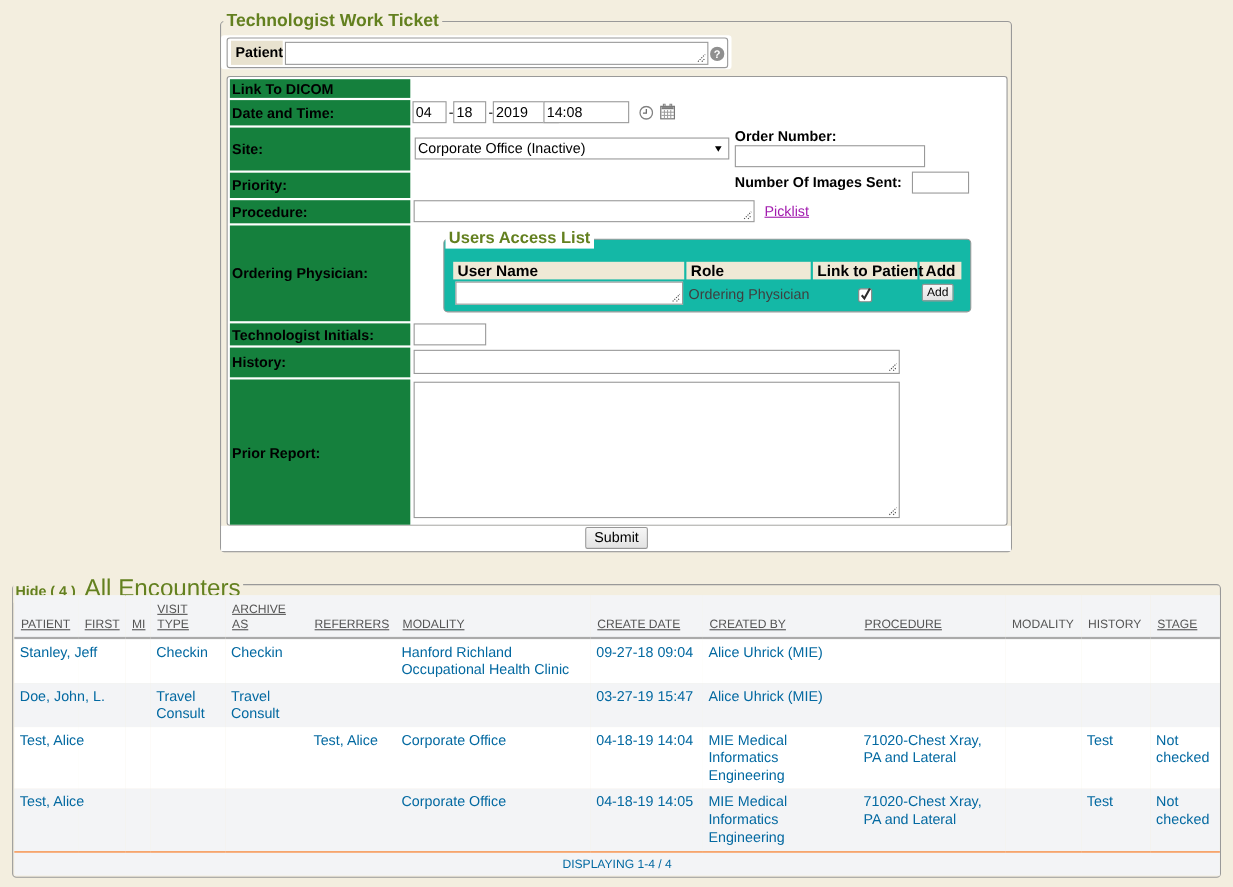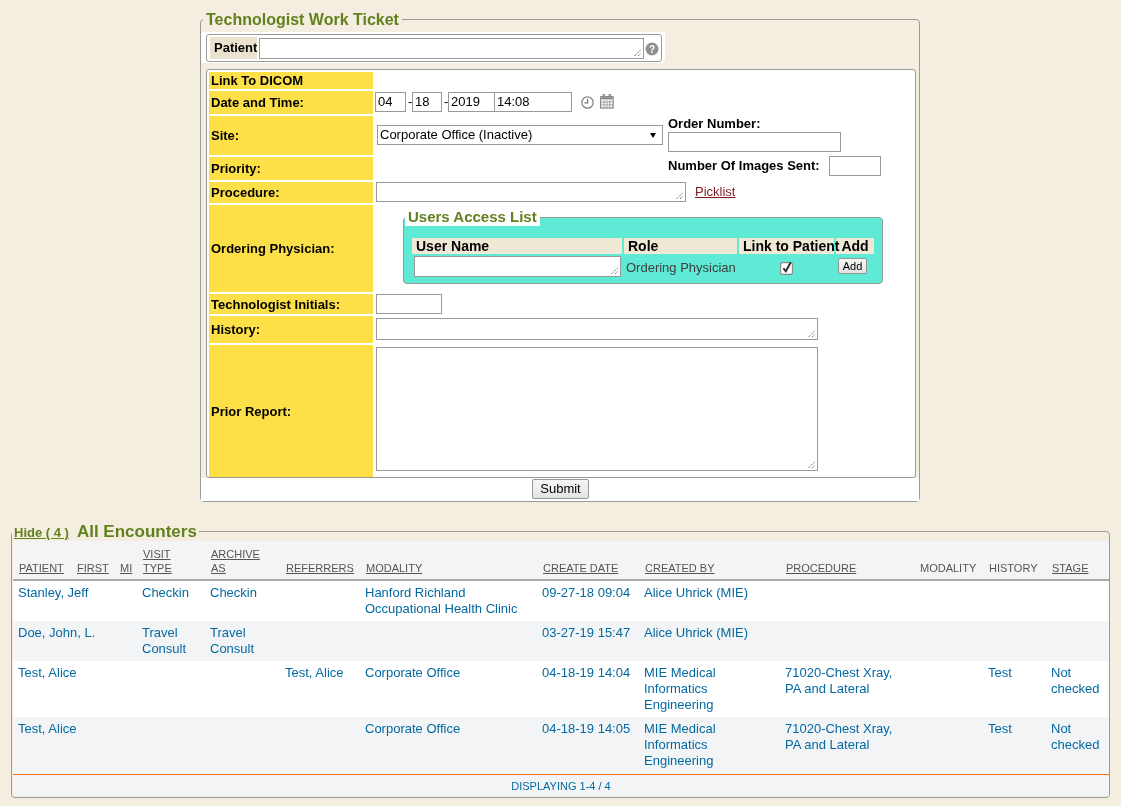--- a/index.html
+++ b/index.html
@@ -14,57 +14,57 @@
 .fsbox { position:absolute; border:1px solid #999; border-radius:4px; }
 .fsleg { position:absolute; background:#f3eedf; padding:0 3px; font-weight:bold; white-space:nowrap; }
 .inp { position:absolute; background:#fff; border:1px solid #999; padding:0 2px; line-height:18px; }
 .ta { position:absolute; background:#fff; border:1px solid #999; }
 .grip { position:absolute; right:1px; bottom:1px; width:9px; height:9px; }
 .btn {
   position:absolute; border:1px solid #979797; border-radius:2px;
   background:linear-gradient(#f6f6f6,#e3e3e3);
   text-align:center; color:#000;
 }
-.lblcell { background:#fde047; font-weight:bold; }
-a.dk { color:#7f1d1d; text-decoration:underline; }
+.lblcell { background:#15803d; font-weight:bold; }
+a.dk { color:#a21caf; text-decoration:underline; }
 
 
 #topfs { left:200px; top:19px; width:720px; height:483px; background:#f3eedf; }
 #topleg { left:2px; top:-10px; font-size:16px; line-height:19px; color:#63801f; }
 
 
 #patband { position:absolute; left:201px; top:32px; width:464px; height:31px; background:#fff; border-radius:3px; }
 #patbox { position:absolute; left:206px; top:34px; width:456px; height:28px; background:#fff; border:1px solid #999; border-radius:3px; }
 #patlbl { position:absolute; left:3px; top:2px; width:47px; height:22px; line-height:22px; padding-left:4px; font-weight:bold; background:#e8e2cf; }
 #patta { left:52px; top:3px; width:385px; height:21px; }
 #paticon { position:absolute; left:438px; top:7px; }
 
 
 #mainbox { position:absolute; left:206px; top:69px; width:710px; height:409px; background:#fff; border:1px solid #999; border-radius:3px; }
 #maintbl { border-collapse:separate; border-spacing:2px; width:708px; table-layout:fixed; }
 #maintbl td { vertical-align:middle; }
 #maintbl td.lblcell { width:164px; padding:1px 2px; }
 #maintbl td.ct { position:relative; padding:0; }
 
 
-#ualfs { left:28px; top:12px; width:480px; height:67px; background:#5eead4; }
+#ualfs { left:28px; top:12px; width:480px; height:67px; background:#14b8a6; }
 #ualleg { left:1px; top:-10px; font-size:15px; line-height:18px; color:#63801f; background:#fff; }
 #ualtbl { position:absolute; left:6px; top:18px; border-collapse:separate; border-spacing:2px; table-layout:fixed; width:466px; }
 #ualtbl th { background:#efe9d6; text-align:left; font-size:14px; padding:0 4px; height:16px; line-height:16px; white-space:nowrap; }
 #ualtbl td { padding:0; position:relative; height:23px; vertical-align:middle; }
 
 
 #substrip { position:absolute; left:201px; top:478px; width:718px; height:23px; background:#fff; }
 #subbtn { left:331px; top:1px; width:57px; height:20px; line-height:18px; }
 
 
 #encfs { left:11px; top:531px; width:1099px; height:267px; background:#f3eedf; }
 #encleg { left:0px; top:-10px; padding:0 2px; }
 #encleg a { color:#63801f; font-weight:bold; font-size:13px; text-decoration:underline; }
-#encleg .big { color:#63801f; font-weight:bold; font-size:17px; margin-left:8px; }
+#encleg .big { color:#63801f; font-weight:normal; font-size:22px; margin-left:8px; }
 #enctbl { position:absolute; left:1px; top:9px; width:1096px; table-layout:fixed; border-collapse:collapse; }
 #enctbl th { font-size:11px; font-weight:normal; color:#555; text-align:left; vertical-align:bottom; padding:0 0 4px 6px; line-height:14px; background:#f3f4f6; }
 #enctbl th .u { text-decoration:underline; }
 #enctbl td { font-size:13px; color:#0369a1; vertical-align:top; padding:4px 4px 0 5px; line-height:16px; }
 #enctbl td:first-child { white-space:nowrap; overflow:visible; }
 #enctbl tr.r1 td { border-top:2px solid #aaa; }
 #enctbl tr.ft td { border-top:1px solid #f97316; }
 #enctbl tr.w { background:#fff; }
 #enctbl tr.g { background:#f3f4f6; }
 #enctbl tr.hdr { height:39px; }

